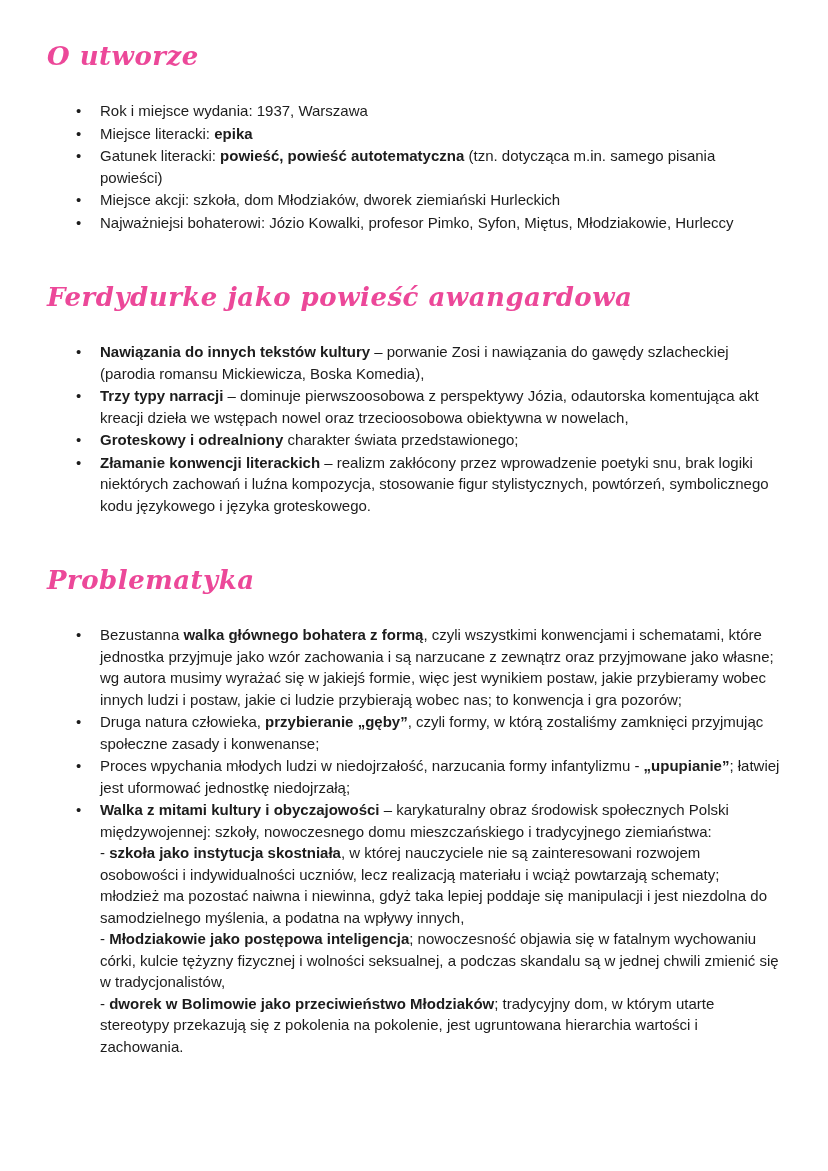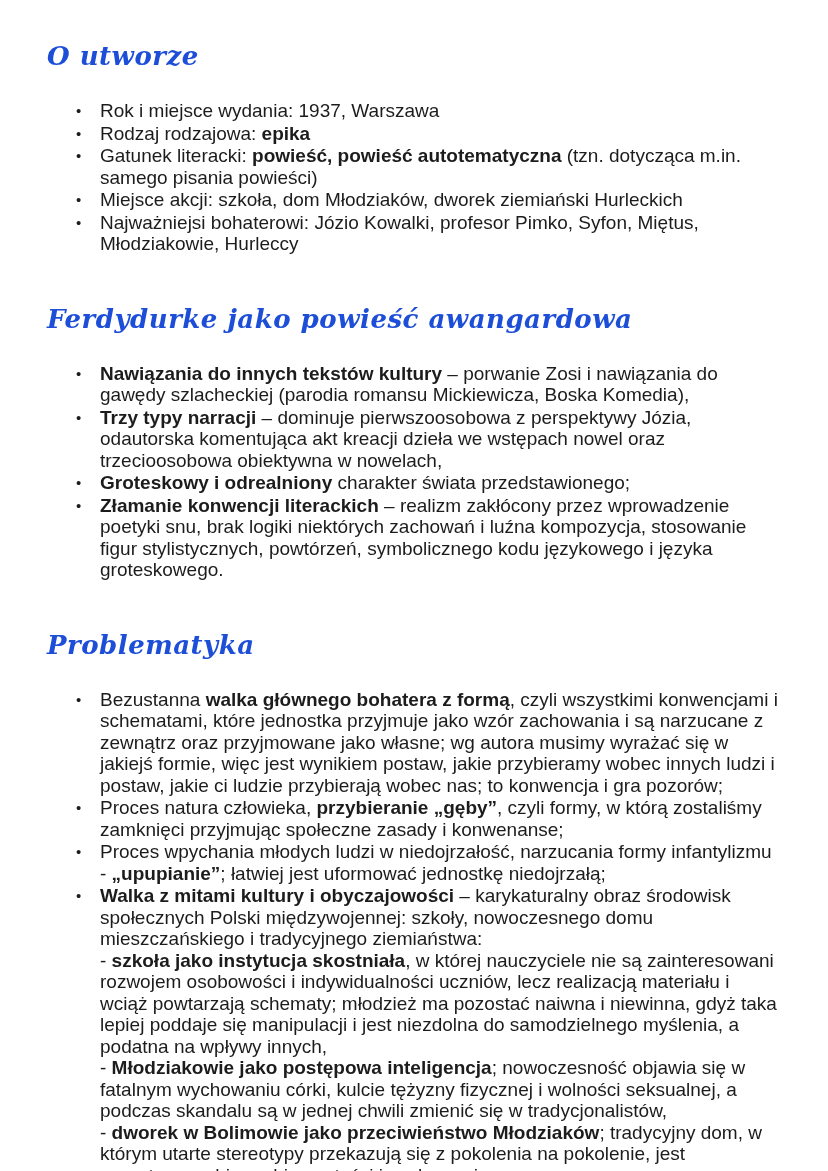--- a/index.html
+++ b/index.html
@@ -22,31 +22,31 @@
     margin-bottom: 46px;
   }
   .script-heading {
     font-family: "DejaVu Serif", serif;
     font-style: italic;
     font-weight: bold;
     font-size: 26px;
     line-height: 36px;
     letter-spacing: 0.5px;
     margin: 0 0 26px 0;
-    color: #1d4ed8;
+    color: #ec4899;
   }
   .bullet-list {
     list-style: none;
     margin: 0;
     padding: 0;
   }
   .bullet-item {
     position: relative;
     padding-left: 53px;
-    font-size: 19px;
+    font-size: 15px;
     line-height: 21.5px;
     margin-bottom: 1px;
     text-align: left;
     white-space: pre-wrap;
   }
   .bullet-item::before {
     content: "\2022";
     position: absolute;
     left: 29px;
     top: 0;
@@ -58,40 +58,40 @@
 </style>
 </head>
 <body>
 
 <div class="page">
   <div id="sections-root">
       <section class="doc-section">
         <h2 class="script-heading">O utworze</h2>
         <ul class="bullet-list">
           <li class="bullet-item"><span>Rok i miejsce wydania: 1937, Warszawa</span></li>
-          <li class="bullet-item"><span>Rodzaj rodzajowa: </span><span class="bold">epika</span></li>
+          <li class="bullet-item"><span>Miejsce literacki: </span><span class="bold">epika</span></li>
           <li class="bullet-item"><span>Gatunek literacki: </span><span class="bold">powieść, powieść autotematyczna </span><span>(tzn. dotycząca m.in. samego pisania powieści)</span></li>
           <li class="bullet-item"><span>Miejsce akcji: szkoła, dom Młodziaków, dworek ziemiański Hurleckich</span></li>
           <li class="bullet-item"><span>Najważniejsi bohaterowi: Józio Kowalki, profesor Pimko, Syfon, Miętus, Młodziakowie, Hurleccy</span></li>
         </ul>
       </section>
       <section class="doc-section">
         <h2 class="script-heading">Ferdydurke jako powieść awangardowa</h2>
         <ul class="bullet-list">
           <li class="bullet-item"><span class="bold">Nawiązania do innych tekstów kultury</span><span> – porwanie Zosi i nawiązania do gawędy szlacheckiej (parodia romansu Mickiewicza, Boska Komedia),</span></li>
           <li class="bullet-item"><span class="bold">Trzy typy narracji</span><span> – dominuje pierwszoosobowa z perspektywy Józia, odautorska komentująca akt kreacji dzieła we wstępach nowel oraz trzecioosobowa obiektywna w nowelach,</span></li>
           <li class="bullet-item"><span class="bold">Groteskowy i odrealniony</span><span> charakter świata przedstawionego;</span></li>
           <li class="bullet-item"><span class="bold">Złamanie konwencji literackich</span><span> – realizm zakłócony przez wprowadzenie poetyki snu, brak logiki niektórych zachowań i luźna kompozycja, stosowanie figur stylistycznych, powtórzeń, symbolicznego kodu językowego i języka groteskowego.</span></li>
         </ul>
       </section>
       <section class="doc-section">
         <h2 class="script-heading">Problematyka</h2>
         <ul class="bullet-list">
           <li class="bullet-item"><span>Bezustanna </span><span class="bold">walka głównego bohatera z formą</span><span>, czyli wszystkimi konwencjami i schematami, które jednostka przyjmuje jako wzór zachowania i są narzucane z zewnątrz oraz przyjmowane jako własne; wg autora musimy wyrażać się w jakiejś formie, więc jest wynikiem postaw, jakie przybieramy wobec innych ludzi i postaw, jakie ci ludzie przybierają wobec nas; to konwencja i gra pozorów;</span></li>
-          <li class="bullet-item"><span>Proces natura człowieka, </span><span class="bold">przybieranie „gęby”</span><span>, czyli formy, w którą zostaliśmy zamknięci przyjmując społeczne zasady i konwenanse;</span></li>
+          <li class="bullet-item"><span>Druga natura człowieka, </span><span class="bold">przybieranie „gęby”</span><span>, czyli formy, w którą zostaliśmy zamknięci przyjmując społeczne zasady i konwenanse;</span></li>
           <li class="bullet-item"><span>Proces wpychania młodych ludzi w niedojrzałość, narzucania formy infantylizmu - </span><span class="bold">„upupianie”</span><span>; łatwiej jest uformować jednostkę niedojrzałą;</span></li>
           <li class="bullet-item"><span class="bold">Walka z mitami kultury i obyczajowości</span><span> – karykaturalny obraz środowisk społecznych Polski międzywojennej: szkoły, nowoczesnego domu mieszczańskiego i tradycyjnego ziemiaństwa:
 - </span><span class="bold">szkoła jako instytucja skostniała</span><span>, w której nauczyciele nie są zainteresowani rozwojem osobowości i indywidualności uczniów, lecz realizacją materiału i wciąż powtarzają schematy; młodzież ma pozostać naiwna i niewinna, gdyż taka lepiej poddaje się manipulacji i jest niezdolna do samodzielnego myślenia, a podatna na wpływy innych,
 - </span><span class="bold">Młodziakowie jako postępowa inteligencja</span><span>; nowoczesność objawia się w fatalnym wychowaniu córki, kulcie tężyzny fizycznej i wolności seksualnej, a podczas skandalu są w jednej chwili zmienić się w tradycjonalistów,
 - </span><span class="bold">dworek w Bolimowie jako przeciwieństwo Młodziaków</span><span>; tradycyjny dom, w którym utarte stereotypy przekazują się z pokolenia na pokolenie, jest ugruntowana hierarchia wartości i zachowania.</span></li>
         </ul>
       </section>
     </div>
 </div>
 

